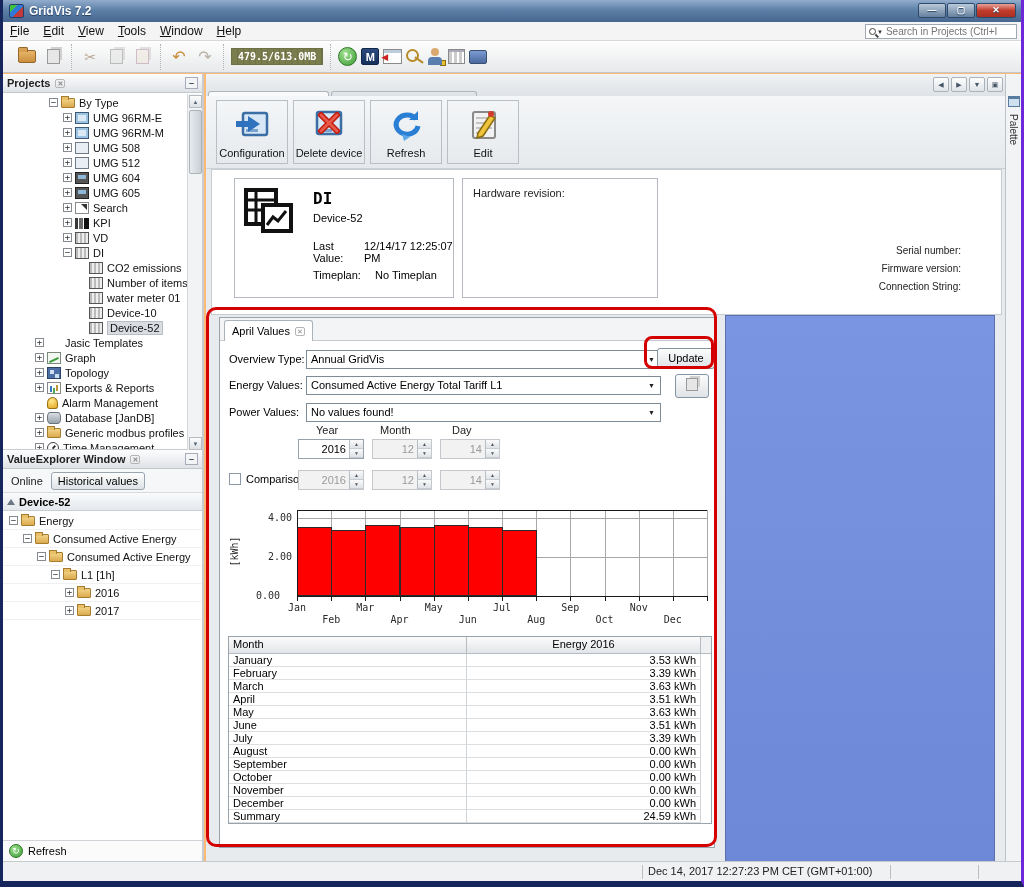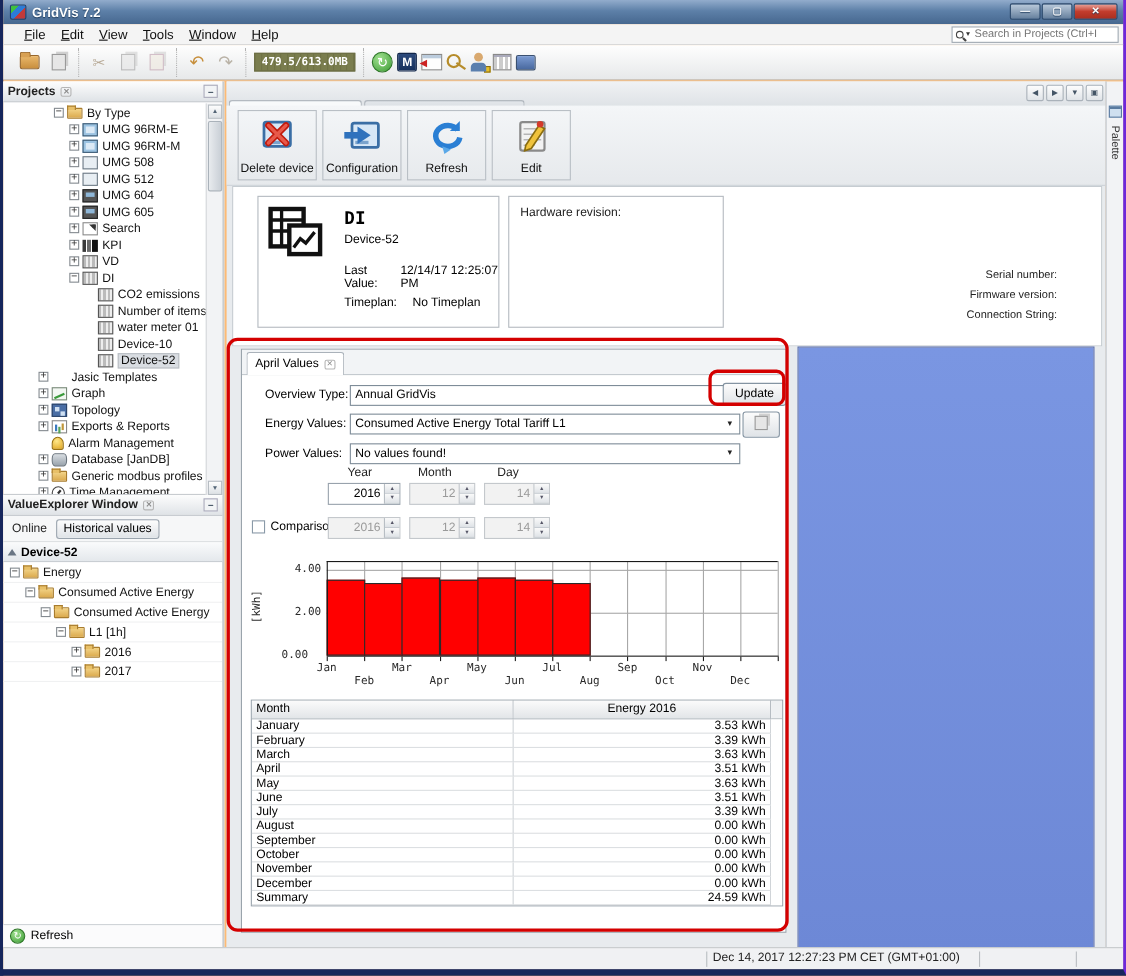--- a/index.html
+++ b/index.html
@@ -14,21 +14,21 @@
   .app-icon{width:15px;height:14px;margin-right:5px;border-radius:2px;border:1px solid #22406b;
     background:linear-gradient(135deg,#3ec13e 0 30%,#2d7bd6 30% 60%,#c23a3a 60%);}
   .win-btns{position:absolute;right:5px;top:3px;display:flex;gap:1px;}
   .win-btn{width:28px;height:15px;border:1px solid #2e4a6b;border-radius:2px;color:#fff;
     font-size:9px;line-height:13px;text-align:center;
     background:linear-gradient(#b9c9da,#718aa5 50%,#5d7globa 100%);background:linear-gradient(#b9c9da,#66809d);}
   .win-btn.close{width:40px;background:linear-gradient(#e8a199,#c23c2c 50%,#a92f20);}
   
   .menubar{position:absolute;left:0;right:0;top:22px;height:19px;background:#f4f4f4;
     border-bottom:1px solid #d9d9d9;display:flex;align-items:center;font-size:12px;color:#111;
-    padding-left:12px;}
+    padding-left:0;}
   .menu-item{padding:1px 7px;cursor:default;}
   .menu-item u{text-decoration:underline;}
   .searchbox{position:absolute;right:4px;top:2px;width:152px;height:15px;background:#fff;
     border:1px solid #9fa8b1;display:flex;align-items:center;padding:0 2px;}
   .mag{width:7px;height:7px;border:1.5px solid #444;border-radius:50%;position:relative;flex:none;margin:0 1px;}
   .mag::after{content:"";position:absolute;width:4px;height:1.5px;background:#444;left:5px;top:6px;transform:rotate(45deg);}
   .mag-caret{font-size:6px;color:#333;margin-right:3px;}
   .searchbox input{border:0;outline:0;flex:1;font-size:10px;font-family:"Liberation Sans",sans-serif;
     color:#9a9a9a;padding:0;background:transparent;min-width:0;}
   
@@ -147,21 +147,21 @@
   .kv .k{width:62px;}
   .right-meta{position:absolute;right:40px;top:72px;text-align:right;font-size:10px;color:#222;line-height:18px;}
   
   .workarea{position:absolute;left:0;right:0;top:241px;bottom:0;background:#e8ebee;}
   .bluepanel{position:absolute;left:519px;top:0;width:270px;height:552px;
     background:linear-gradient(#7a96e2,#6d88d6);border:1px solid #5a6fae;}
   .energypanel{position:absolute;left:13px;top:2px;width:496px;height:531px;background:#fff;border:1px solid #9aa4ac;}
   .ep-tabstrip{height:23px;background:#f2f4f6;border-bottom:1px solid #c4cacf;position:relative;}
   .ep-tab{position:absolute;left:4px;top:2px;height:21px;background:#fff;border:1px solid #aab2ba;border-bottom:0;
     border-radius:3px 3px 0 0;font-size:11px;display:flex;align-items:center;padding:0 7px;}
-  .frow{position:absolute;height:20px;display:flex;align-items:center;font-size:11px;margin-left:12px;}
+  .frow{position:absolute;height:20px;display:flex;align-items:center;font-size:11px;}
   .flabel{width:77px;flex:none;}
   .dropdown{width:355px;height:19px;border:1px solid #7e8c98;background:#fff;display:flex;align-items:center;
     padding:0 4px;font-size:11px;position:relative;}
   .dropdown .caret{position:absolute;right:5px;font-size:7px;color:#222;}
   .btn{height:21px;border:1px solid #8494a2;border-radius:3px;background:linear-gradient(#fcfcfc,#dfe3e7);
     font-size:11px;text-align:center;line-height:19px;}
   .spin{height:20px;border:1px solid #98a2ac;background:#fff;display:flex;font-size:11px;}
   .spin .num{flex:1;text-align:right;padding:3px 3px 0 0;}
   .spin .btns{width:14px;display:flex;flex-direction:column;border-left:1px solid #b8bec4;}
   .spin .btns div{flex:1;background:linear-gradient(#fafafa,#dfe3e7);border-bottom:1px solid #c6ccd2;
@@ -472,35 +472,35 @@
           <div class="dockbtn">◀</div>
           <div class="dockbtn">▶</div>
           <div class="dockbtn">▼</div>
           <div class="dockbtn">▣</div>
         </div>
       </div>
 
       <div class="dtoolbar" id="device-toolbar">
           <div class="bigbtn">
             <span><svg viewBox="0 0 34 32">
+                <rect x="8" y="4" width="24" height="22" rx="2" fill="#d7e7f6" stroke="#3a6ea5" stroke-width="2.5"></rect>
+                <rect x="11" y="20" width="12" height="3" fill="#7aa3cc"></rect>
+                <rect x="1" y="12" width="13" height="6" fill="#2f72bd"></rect>
+                <path d="M13 7l12 8-12 8z" fill="#2f72bd"></path>
+              </svg></span>
+            <span>Configuration</span>
+          </div>
+          <div class="bigbtn">
+            <span><svg viewBox="0 0 34 32">
                 <rect x="5" y="3" width="24" height="22" rx="2" fill="#d7e7f6" stroke="#3a6ea5" stroke-width="2.5"></rect>
                 <rect x="8" y="20" width="12" height="3" fill="#7aa3cc"></rect>
                 <path d="M9 6l16 16M25 6L9 22" stroke="#c11b0e" stroke-width="6" stroke-linecap="round"></path>
                 <path d="M9 6l16 16M25 6L9 22" stroke="#e8594a" stroke-width="3" stroke-linecap="round"></path>
               </svg></span>
             <span>Delete device</span>
-          </div>
-          <div class="bigbtn">
-            <span><svg viewBox="0 0 34 32">
-                <rect x="8" y="4" width="24" height="22" rx="2" fill="#d7e7f6" stroke="#3a6ea5" stroke-width="2.5"></rect>
-                <rect x="11" y="20" width="12" height="3" fill="#7aa3cc"></rect>
-                <rect x="1" y="12" width="13" height="6" fill="#2f72bd"></rect>
-                <path d="M13 7l12 8-12 8z" fill="#2f72bd"></path>
-              </svg></span>
-            <span>Configuration</span>
           </div>
           <div class="bigbtn">
             <span><svg viewBox="0 0 34 32">
                 <path d="M27 10a11 9.5 0 1 0 2 7" fill="none" stroke="#2a7fd4" stroke-width="5"></path>
                 <path d="M29 2v9h-9z" fill="#2a7fd4"></path>
                 <path d="M13 25l8 3-6 4z" fill="#5aa8e8"></path>
               </svg></span>
             <span>Refresh</span>
           </div>
           <div class="bigbtn">

